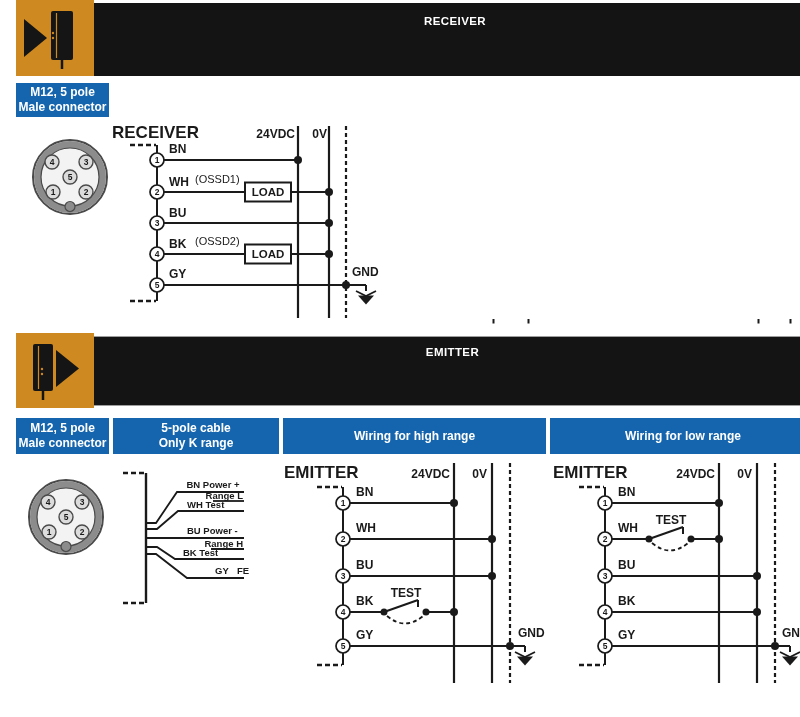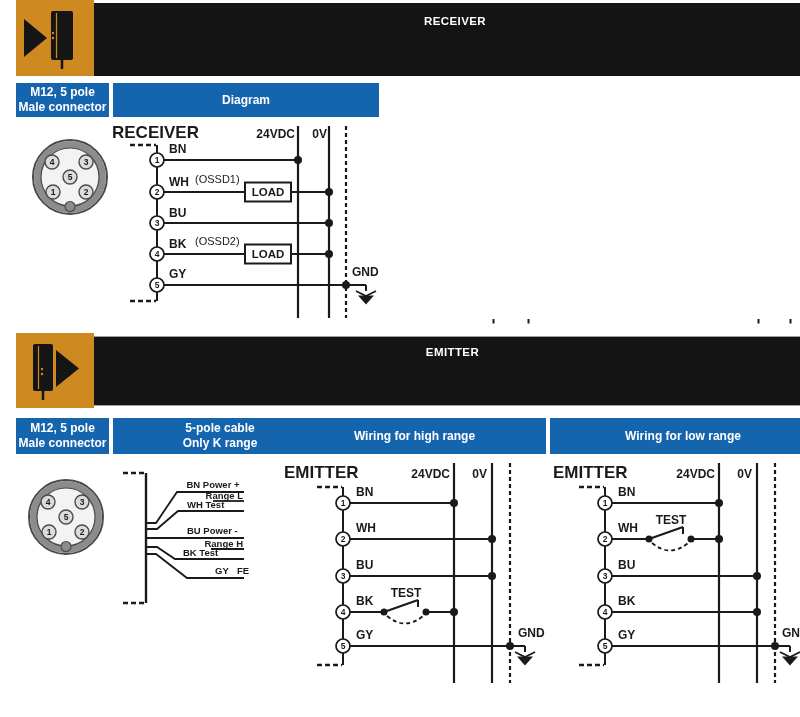--- a/index.html
+++ b/index.html
@@ -57,23 +57,20 @@
     </svg>
   </div>
   <div class="abs black-bar" style="left:78px;top:3px;width:722px;height:73px;">
     <span>RECEIVER</span>
   </div>
 
   <div class="abs bluecell" style="left:0;top:83px;width:93px;height:34px;">
     <span>M12, 5 pole</span>
     <span>Male connector</span>
   </div>
-  <div class="abs bluecell" style="left:97px;top:83px;width:266px;height:34px;">
-    <span>Diagram</span>
-  </div>
 
   <svg class="abs" style="left:0;top:120px;" width="420" height="212" viewBox="0 120 420 212">
 
     <g>
       <circle class="conn-outer" cx="54" cy="177" r="37"></circle>
       <circle class="conn-ring" cx="54" cy="177" r="32.5"></circle>
       <circle class="conn-inner" cx="54" cy="177" r="29"></circle>
       <circle class="conn-notch" cx="54" cy="206.5" r="5"></circle>
       <circle class="conn-pin" cx="36" cy="162" r="7"></circle>
         <text class="t-pin" x="36" y="165" text-anchor="middle">4</text>
@@ -186,21 +183,21 @@
     </svg>
   </div>
   <div class="abs black-bar" style="left:78px;top:336px;width:717px;height:68px;border:1px solid #9e9e9e;border-left:none;">
     <span style="margin-top:9px;">EMITTER</span>
   </div>
 
   <div class="abs bluecell" style="left:0;top:418px;width:93px;height:36px;">
     <span>M12, 5 pole</span>
     <span>Male connector</span>
   </div>
-  <div class="abs bluecell" style="left:97px;top:418px;width:166px;height:36px;padding-left:24px;">
+  <div class="abs bluecell" style="left:97px;top:418px;width:166px;height:36px;">
     <span>5-pole cable</span>
     <span>Only K range</span>
   </div>
   <div class="abs bluecell" style="left:267px;top:418px;width:263px;height:36px;text-align:right;">
     <span>Wiring for high range</span>
   </div>
   <div class="abs bluecell" style="left:534px;top:418px;width:266px;height:36px;">
     <span>Wiring for low range</span>
   </div>
 

